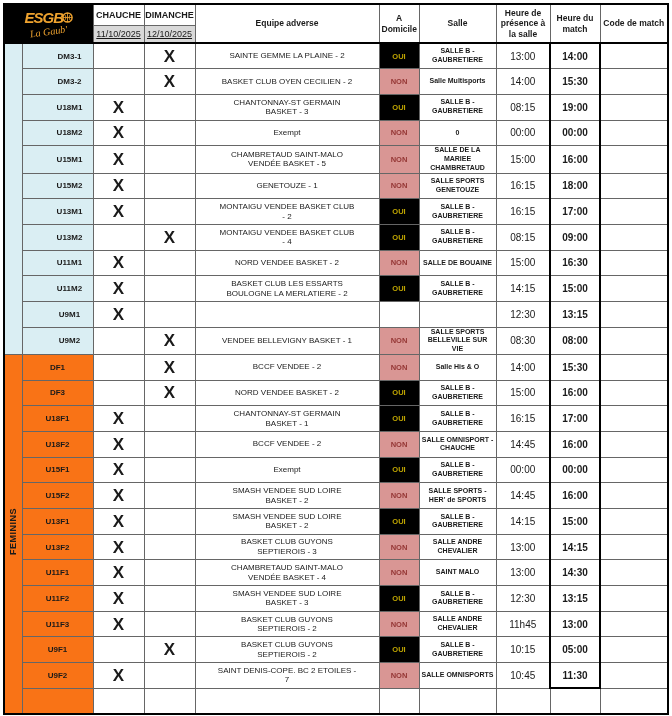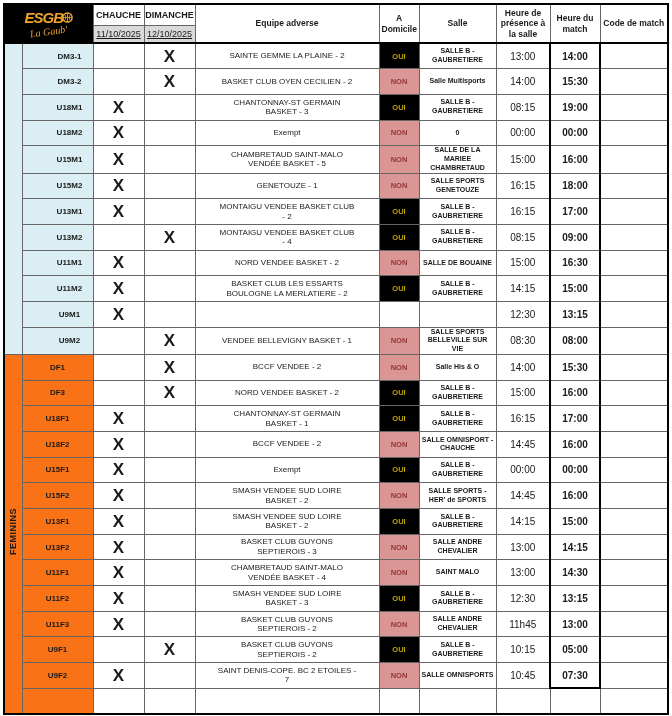--- a/index.html
+++ b/index.html
@@ -349,21 +349,21 @@
           <td class="code-cell"></td>
         </tr>
         <tr class="data-row">
           <td class="team-cell fem">U9F2</td>
           <td class="x-cell">X</td>
           <td class="x-cell"></td>
           <td class="equipe-cell">SAINT DENIS-COPE. BC 2 ETOILES - 7</td>
           <td class="dom-cell non">NON</td>
           <td class="salle-cell">SALLE OMNISPORTS</td>
           <td class="time-cell">10:45</td>
-          <td class="match-cell thick thick-bottom">07:30</td>
+          <td class="match-cell thick thick-bottom">11:30</td>
           <td class="code-cell"></td>
         </tr>
         <tr class="data-row">
           <td class="team-cell fem"></td>
           <td class="x-cell"></td>
           <td class="x-cell"></td>
           <td class="equipe-cell"></td>
           <td class="dom-cell"></td>
           <td class="salle-cell"></td>
           <td class="time-cell"></td>

